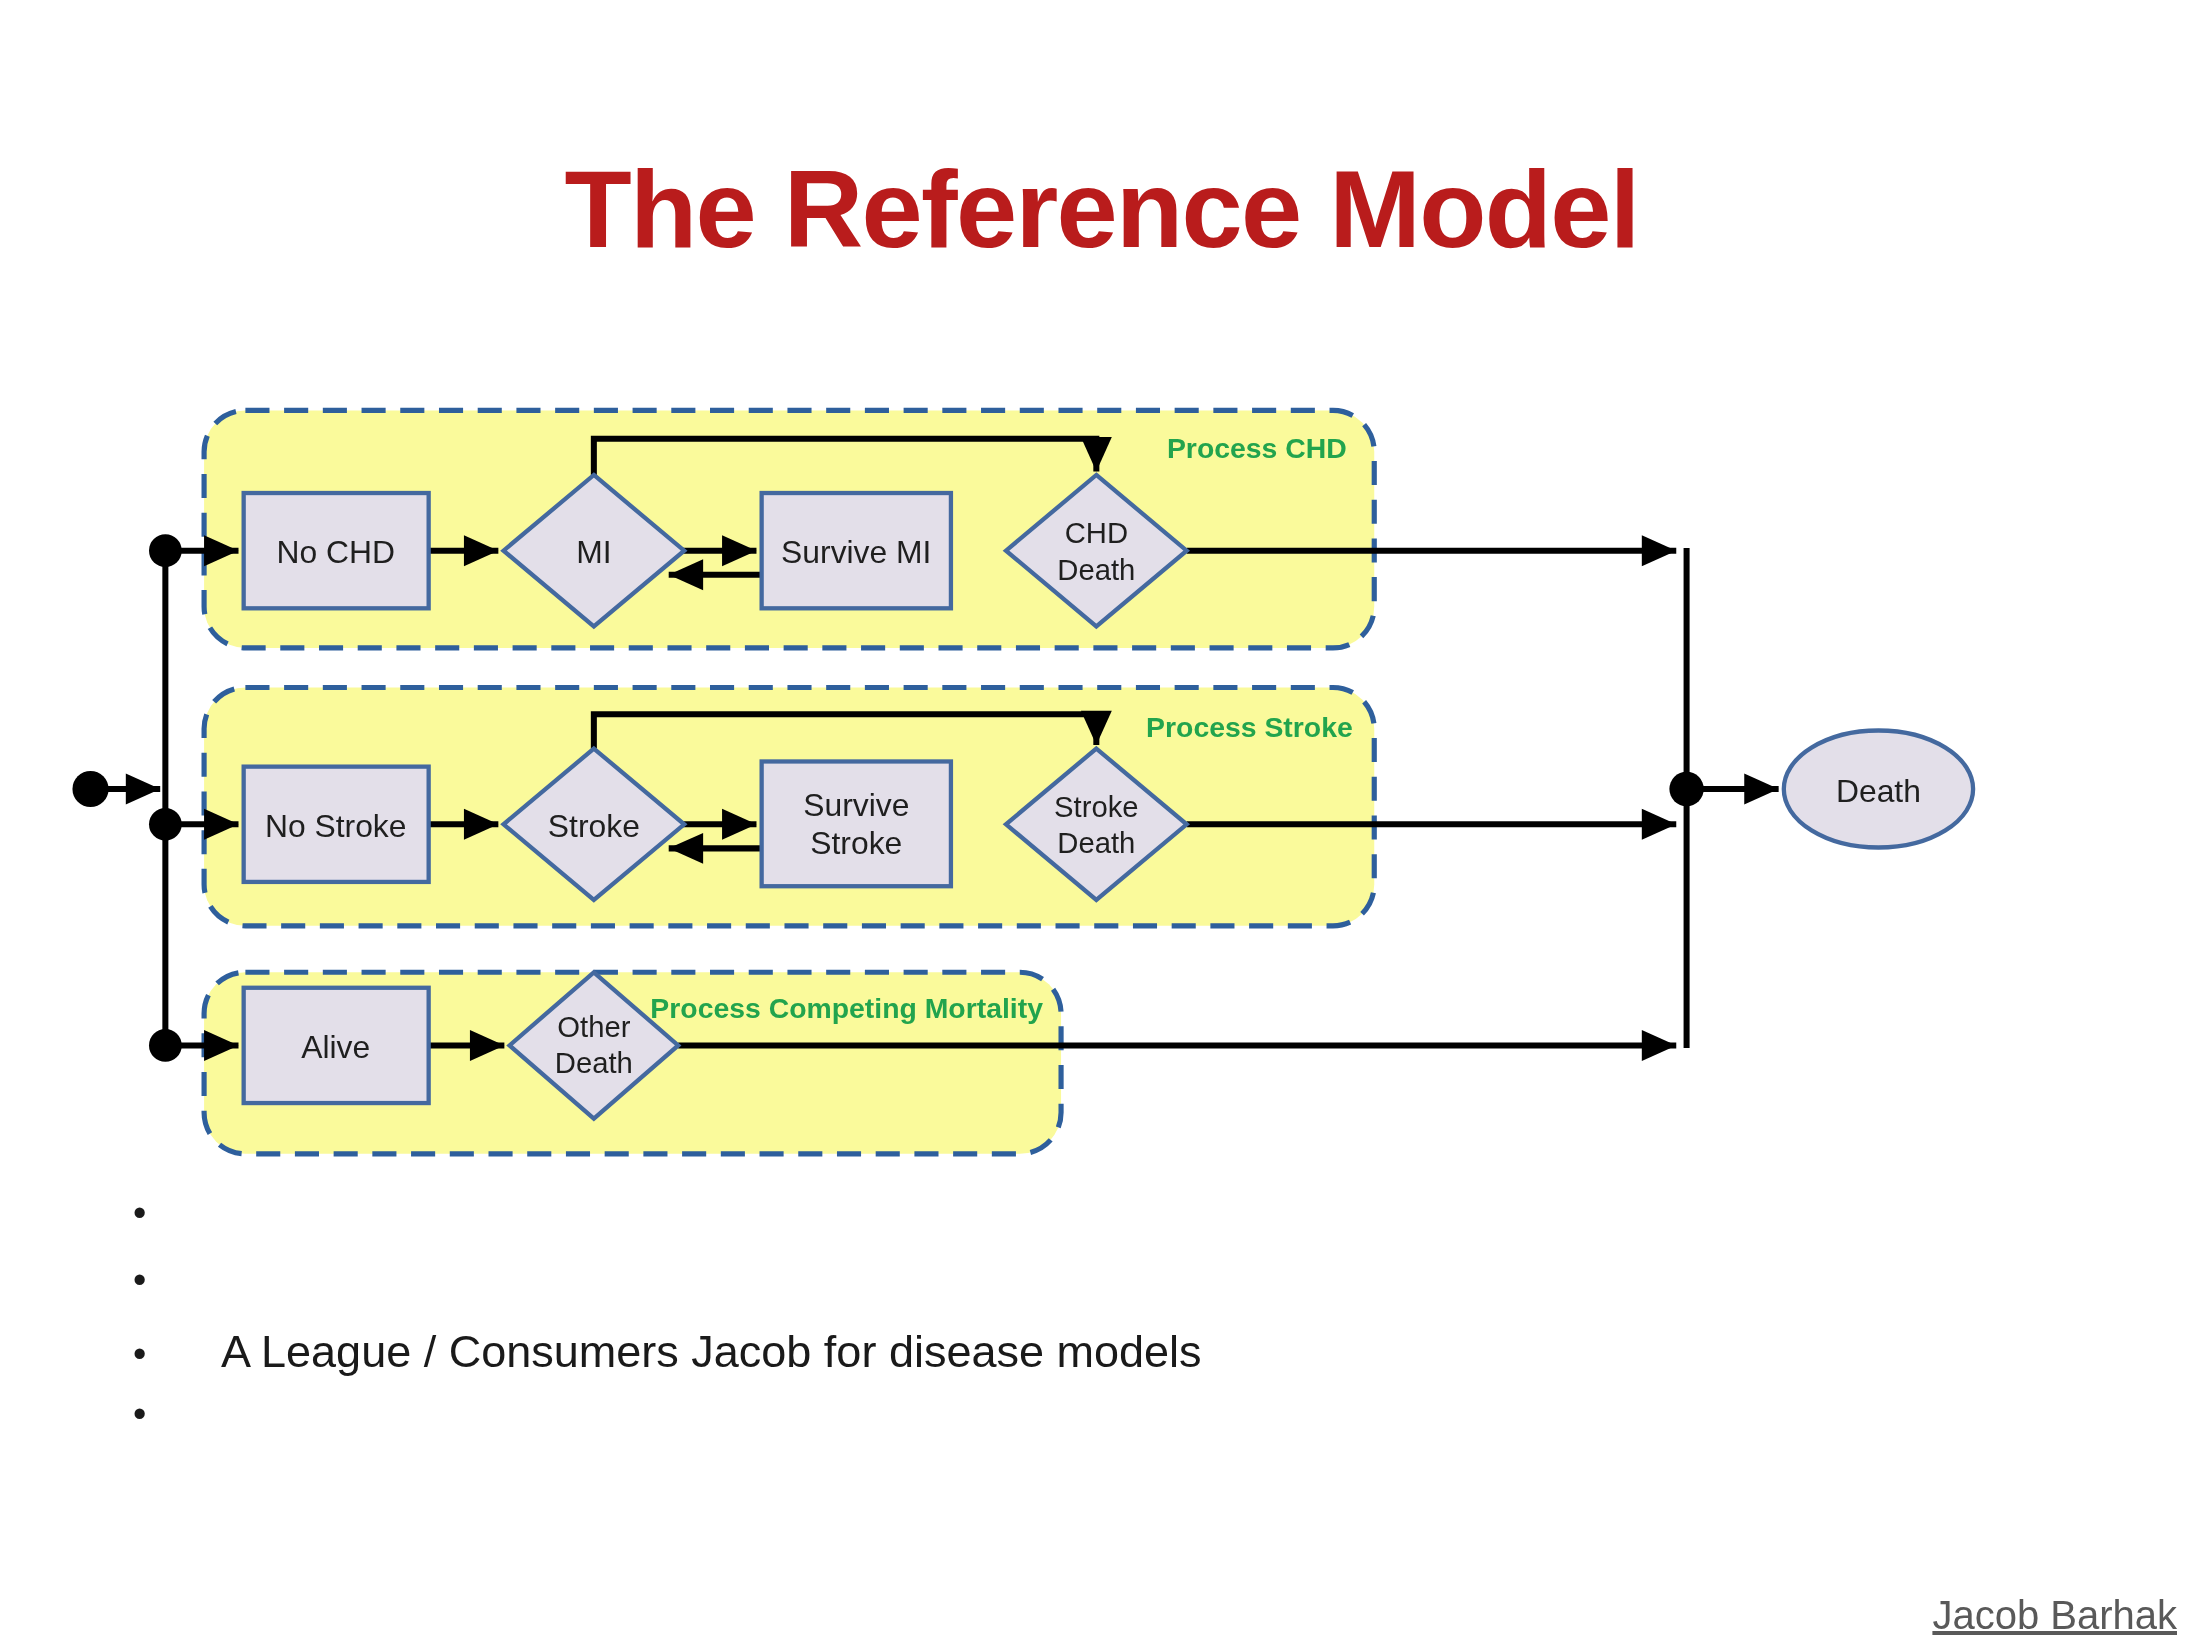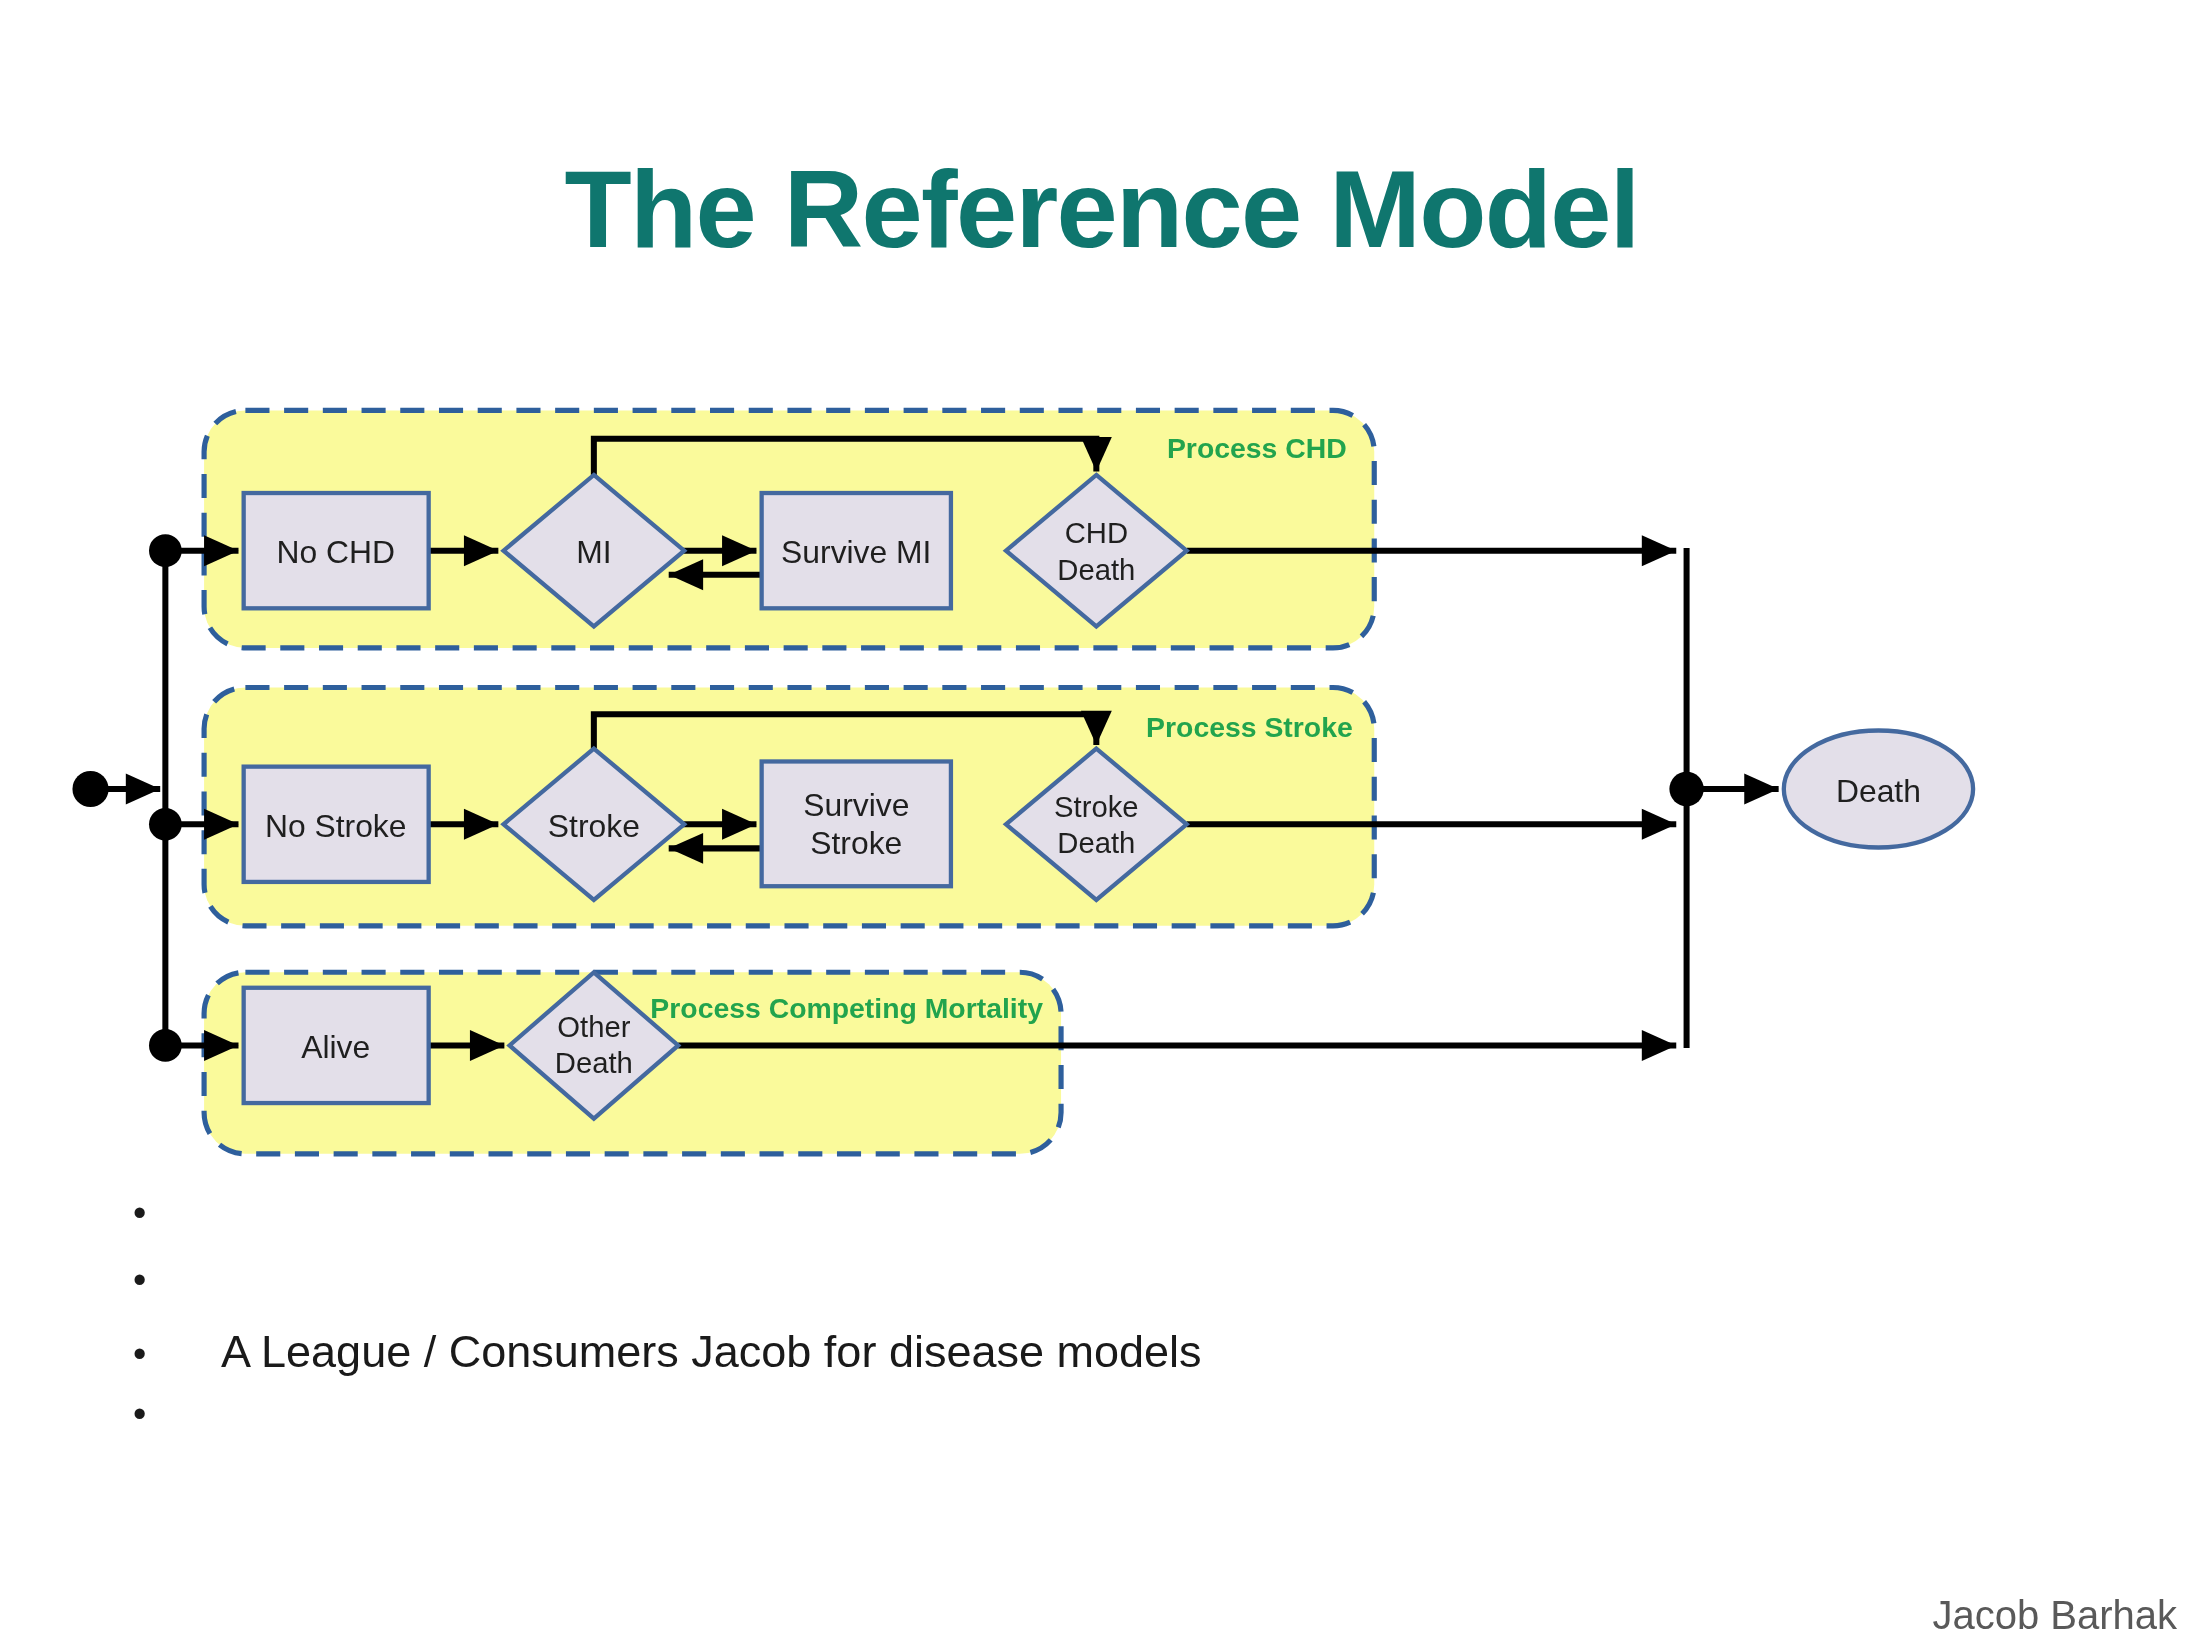--- a/index.html
+++ b/index.html
@@ -14,21 +14,21 @@
     background: #ffffff;
     font-family: "Liberation Sans", sans-serif;
   }
   .title {
     position: absolute;
     left: 0; right: 0; top: 148px;
     text-align: center;
     font-size: 110px;
     font-weight: bold;
     letter-spacing: -1.7px;
-    color: #0f766e;
+    color: #b91c1c;
     line-height: 1.1;
   }
   .diagram-svg {
     position: absolute;
     left: 0; top: 0;
     width: 2203px; height: 1652px;
   }
   .region {
     fill: #FAFA9B;
     stroke: #2E5F9C;
@@ -78,20 +78,21 @@
   .bullet-glyph {
     width: 88px;
     flex: 0 0 88px;
     font-size: 38px;
   }
   .attribution {
     position: absolute;
     right: 26px; bottom: 13.8px;
     font-size: 40px;
     color: #595959;
+    text-decoration: underline;
   }
 </style>
 </head>
 <body>
 
 <div class="slide">
 
   <div class="title">The Reference Model</div>
 
   <svg class="diagram-svg" viewBox="0 0 2560 1920" xmlns="http://www.w3.org/2000/svg">

